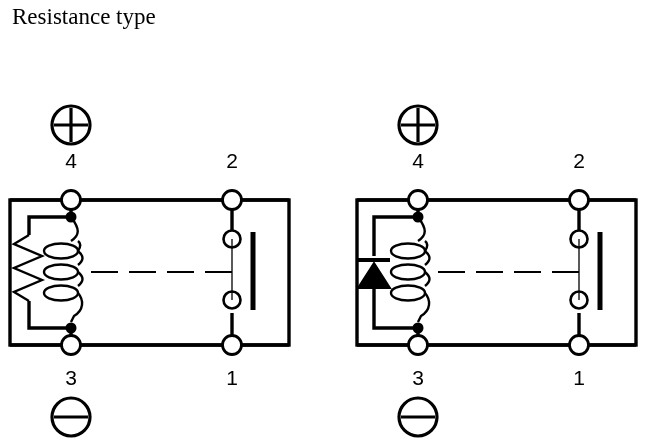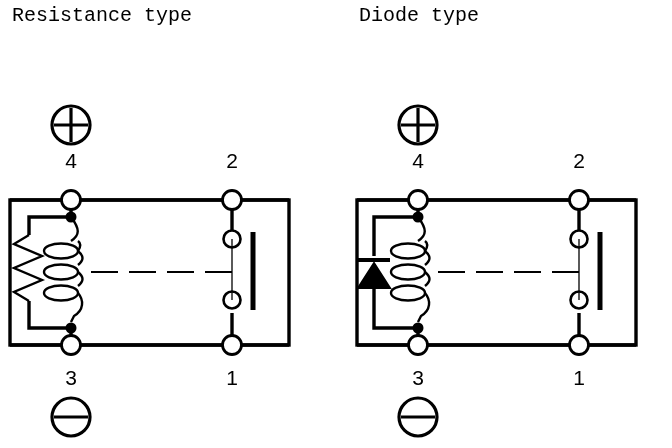--- a/index.html
+++ b/index.html
@@ -16,22 +16,22 @@
     color: #000000;
   }
   .canvas {
     position: absolute;
     left: 0; top: 0;
     width: 672px;
     height: 448px;
   }
   .title {
     position: absolute;
-    font-family: Liberation Mono, monospace;
-    font-size: 20px;
+    font-family: Liberation Serif, serif;
+    font-size: 23px;
     font-weight: 400;
     color: #000000;
     white-space: nowrap;
     letter-spacing: 0px;
   }
   #title-resistance { left: 12px; top: 4px; }
   #title-diode      { left: 359px; top: 4px; }
   svg { display: block; }
   text.pinlabel {
     font-family: "Liberation Sans", sans-serif;
@@ -39,21 +39,20 @@
     fill: #000000;
   }
 </style>
 </head>
 <body>
 
 <div class="canvas">
 
   <div class="title" id="title-resistance">Resistance type</div>
 
-  <div class="title" id="title-diode">Diode type</div>
 
   <svg style="position:absolute; left:0px; top:60px;" width="330" height="388" viewBox="0 0 330 388">
 
     <g>
       <circle cx="71" cy="65" r="19" fill="#ffffff" stroke="#000000" stroke-width="3.2"></circle>
       <line x1="54" y1="65" x2="88" y2="65" stroke="#000000" stroke-width="3.2"></line>
       <line x1="71" y1="48" x2="71" y2="82" stroke="#000000" stroke-width="3.2"></line>
     </g>
 
     <text class="pinlabel" x="71" y="108" text-anchor="middle">4</text>

